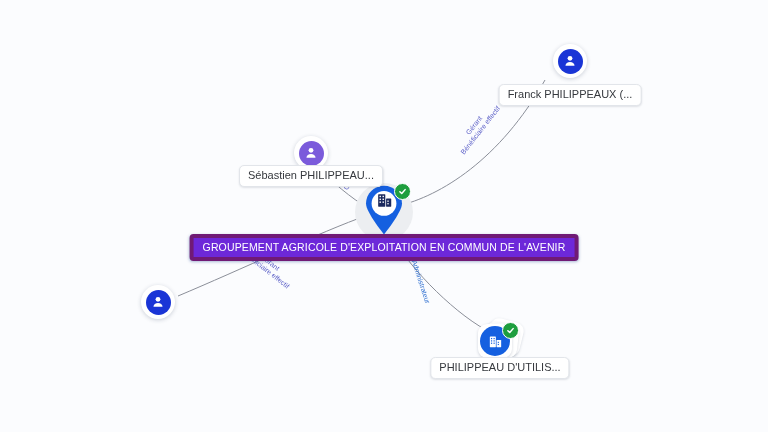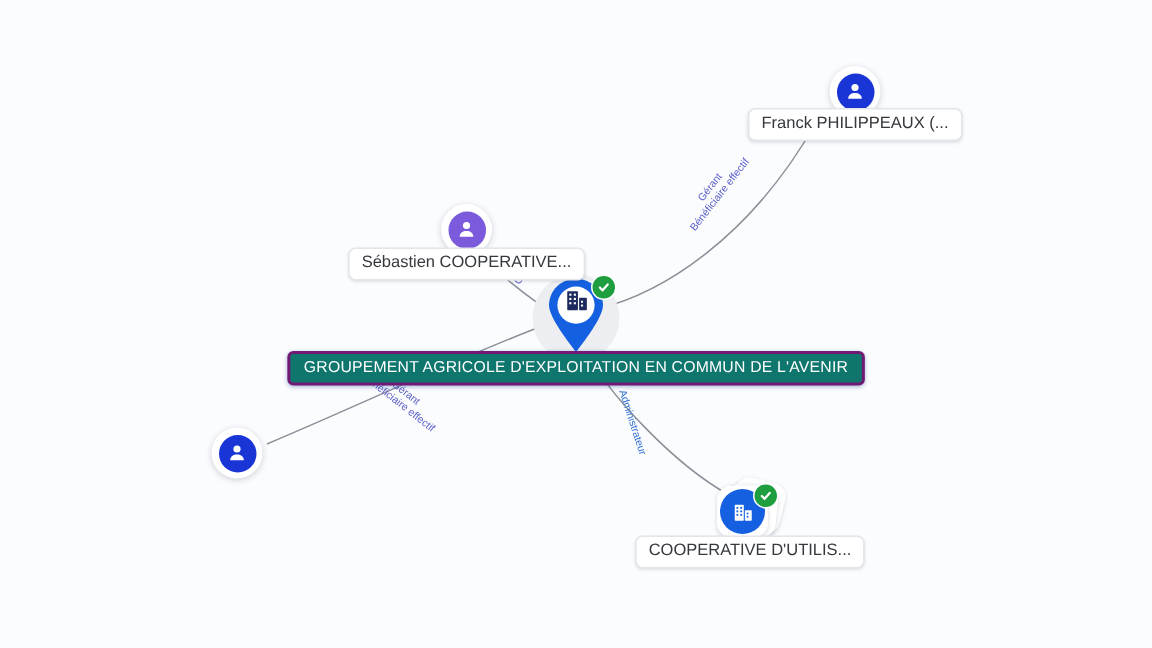--- a/index.html
+++ b/index.html
@@ -145,22 +145,22 @@
     background: #1e9e3e;
     border: 1.5px solid #ffffff;
     display: flex; align-items: center; justify-content: center;
     z-index: 4;
   }
 
   
   .main-bar {
     position: absolute;
     transform: translateX(-50%);
-    background: #0f766e;
-    border: 2px solid #701a75;
+    background: #6d28d9;
+    border: 4px solid #701a75;
     border-radius: 4px;
     color: #ffffff;
     font-size: 10.5px;
     line-height: 12px;
     letter-spacing: 0.15px;
     padding: 3px 9px 4px 9px;
     white-space: nowrap;
     box-shadow: 0 1px 3px rgba(20,60,140,0.35);
     z-index: 40;
     text-align: right;
@@ -213,31 +213,31 @@
   </div>
 
   <div class="person" style="left:570px; top:61px;">
     <div class="disc" style="background:#1a35d6;">
       <svg width="16" height="16" viewBox="0 0 24 24" fill="#ffffff">
         <circle cx="12" cy="8" r="3.6"></circle>
         <path d="M5.2 19.2c0-3.6 3.1-5.6 6.8-5.6s6.8 2 6.8 5.6z"></path>
       </svg>
     </div>
   </div>
-  <div class="chip" style="left:570px; top:72px;">Franck PHILIPPEAUX (...</div>
+  <div class="chip" style="left:570px; top:84px;">Franck PHILIPPEAUX (...</div>
 
   <div class="person" style="left:311px; top:153px;">
     <div class="disc" style="background:#7b5bdb;">
       <svg width="16" height="16" viewBox="0 0 24 24" fill="#ffffff">
         <circle cx="12" cy="8" r="3.6"></circle>
         <path d="M5.2 19.2c0-3.6 3.1-5.6 6.8-5.6s6.8 2 6.8 5.6z"></path>
       </svg>
     </div>
   </div>
-  <div class="chip" style="left:311px; top:165px;">Sébastien COOPERATIVE...</div>
+  <div class="chip" style="left:311px; top:165px;">Sébastien PHILIPPEAU...</div>
 
   <div class="person" style="left:158px; top:302px;">
     <div class="disc" style="background:#1a35d6;">
       <svg width="16" height="16" viewBox="0 0 24 24" fill="#ffffff">
         <circle cx="12" cy="8" r="3.6"></circle>
         <path d="M5.2 19.2c0-3.6 3.1-5.6 6.8-5.6s6.8 2 6.8 5.6z"></path>
       </svg>
     </div>
   </div>
 
@@ -260,21 +260,21 @@
           <rect x="15.2" y="15.4" width="1.6" height="1.6"></rect>
         </g>
       </svg>
     </div>
     <div class="stack-badge">
       <svg width="9" height="9" viewBox="0 0 24 24" fill="none" stroke="#ffffff" stroke-width="4" stroke-linecap="round" stroke-linejoin="round">
         <path d="M5 12.5 L10 17.5 L19 7"></path>
       </svg>
     </div>
   </div>
-  <div class="chip" style="left:500px; top:357px;">COOPERATIVE D'UTILIS...</div>
+  <div class="chip" style="left:500px; top:357px;">PHILIPPEAU D'UTILIS...</div>
 
   <div class="pin-wrap" style="left:384px; top:212px;">
     <div class="pin-halo"></div>
     <svg class="pin-shape" viewBox="0 0 38 50" xmlns="http://www.w3.org/2000/svg">
       <path d="M19 49.5 C19 49.5 37 27.5 37 18.6 C37 8.6 28.9 0.8 19 0.8 C9.1 0.8 1 8.6 1 18.6 C1 27.5 19 49.5 19 49.5 Z" fill="#1560e0"></path>
       <circle cx="19" cy="18.4" r="12.4" fill="#ffffff"></circle>
     </svg>
     <div class="pin-inner-icon">
       <svg width="19" height="19" viewBox="0 0 24 24" fill="#1c2a5e">
         <rect x="4" y="4" width="9" height="16" rx="0.6"></rect>

